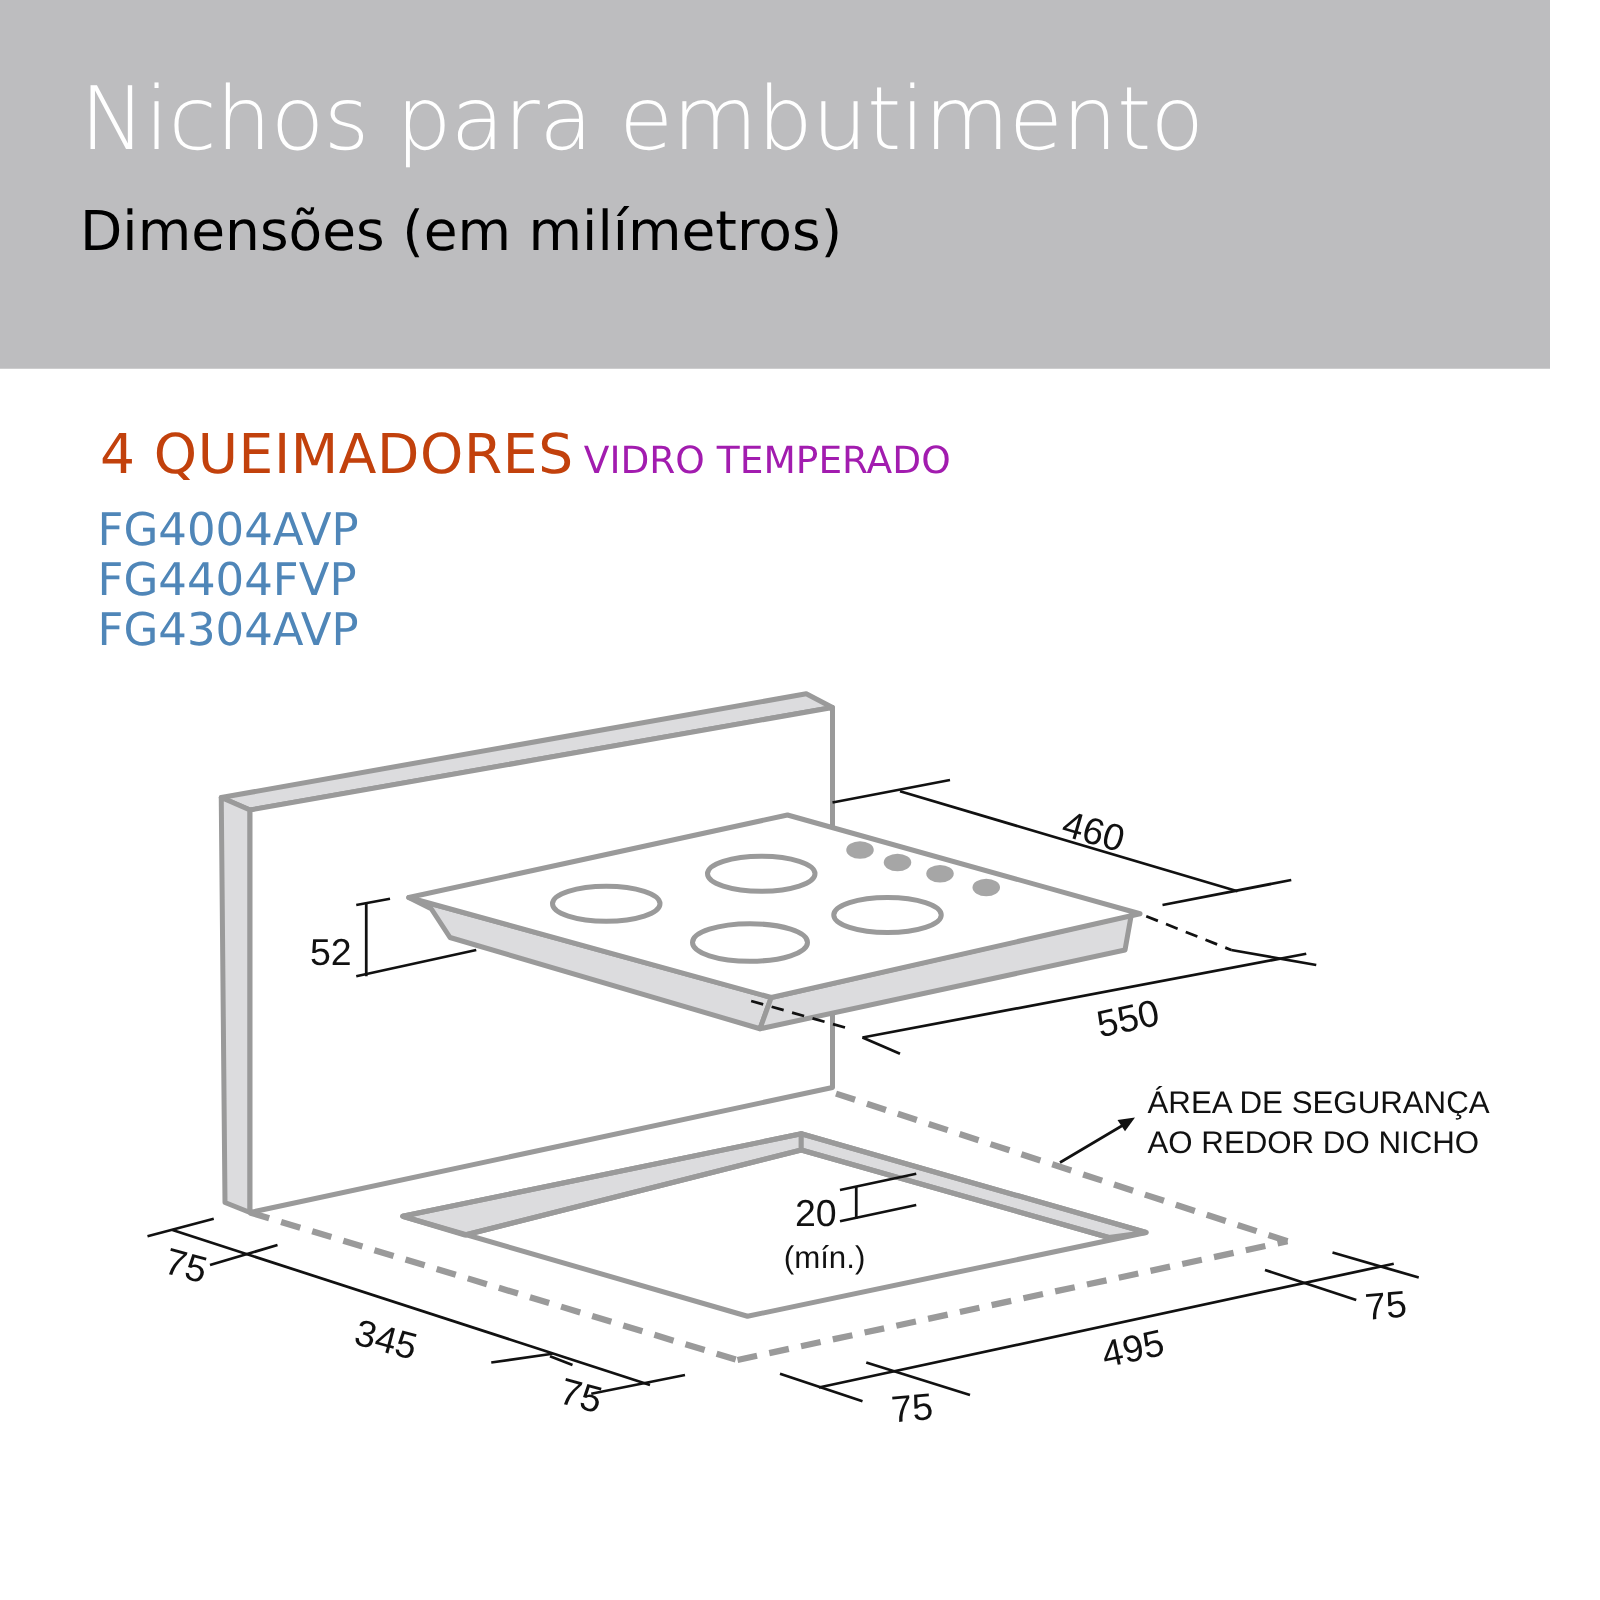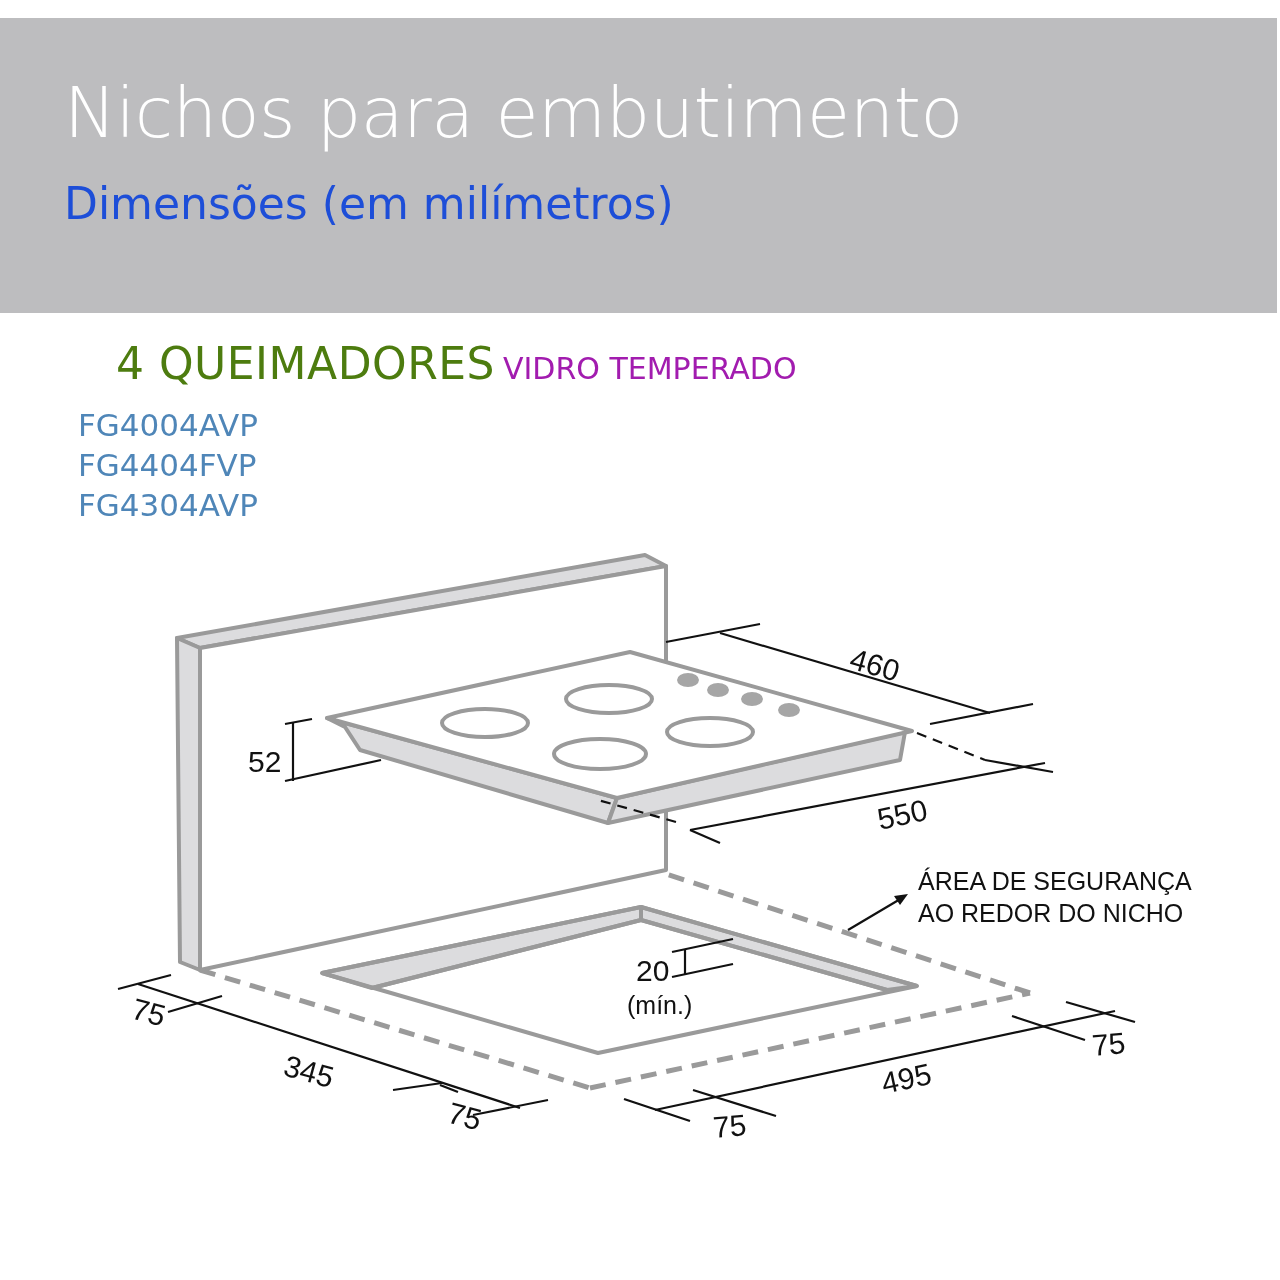--- a/index.html
+++ b/index.html
@@ -9,76 +9,74 @@
     }
     body {
       width: 1280px;
       height: 1280px;
       position: relative;
       overflow: hidden;
       font-family: "Liberation Sans", "DejaVu Sans", sans-serif;
     }
     .header-band {
       position: absolute;
-      left: 0; top: 18px;
+      left: 0; top: 0;
       width: 1240px;
       height: 295px;
       background: #bdbdbf;
-      padding-left: 37px;
     }
     .header-title {
       position: absolute;
       left: 64px;
       top: 60px;
       font-family: "DejaVu Sans", sans-serif;
       font-size: 70px;
       font-weight: 300;
       color: #ffffff;
       letter-spacing: -0.5px;
       white-space: nowrap;
       line-height: 1;
     }
     .header-subtitle {
       position: absolute;
       left: 64px;
       top: 164px;
       font-family: "DejaVu Sans", sans-serif;
       font-size: 44px;
-      color: #1d4ed8;
+      color: #000000;
       white-space: nowrap;
       line-height: 1;
     }
     .section-heading {
       position: absolute;
       left: 80px;
       top: 342px;
       white-space: nowrap;
       line-height: 1;
     }
     .section-heading .main {
       font-family: "DejaVu Sans", sans-serif;
       font-size: 44px;
-      color: #4d7c0f;
+      color: #c2410c;
       letter-spacing: 0.5px;
-      margin-left: 36px;
     }
     .section-heading .sub {
       font-family: "DejaVu Sans", sans-serif;
       font-size: 30px;
       color: #a21caf;
       margin-left: 8px;
     }
     .models {
       position: absolute;
       left: 78px;
       top: 405px;
     }
     .model {
       font-family: "DejaVu Sans", sans-serif;
-      font-size: 31px;
+      font-size: 36px;
       color: #4f86b8;
       line-height: 40px;
       height: 40px;
       white-space: nowrap;
     }
     svg.diagram {
       position: absolute;
       left: 0; top: 0;
     }
     .dim-text {

